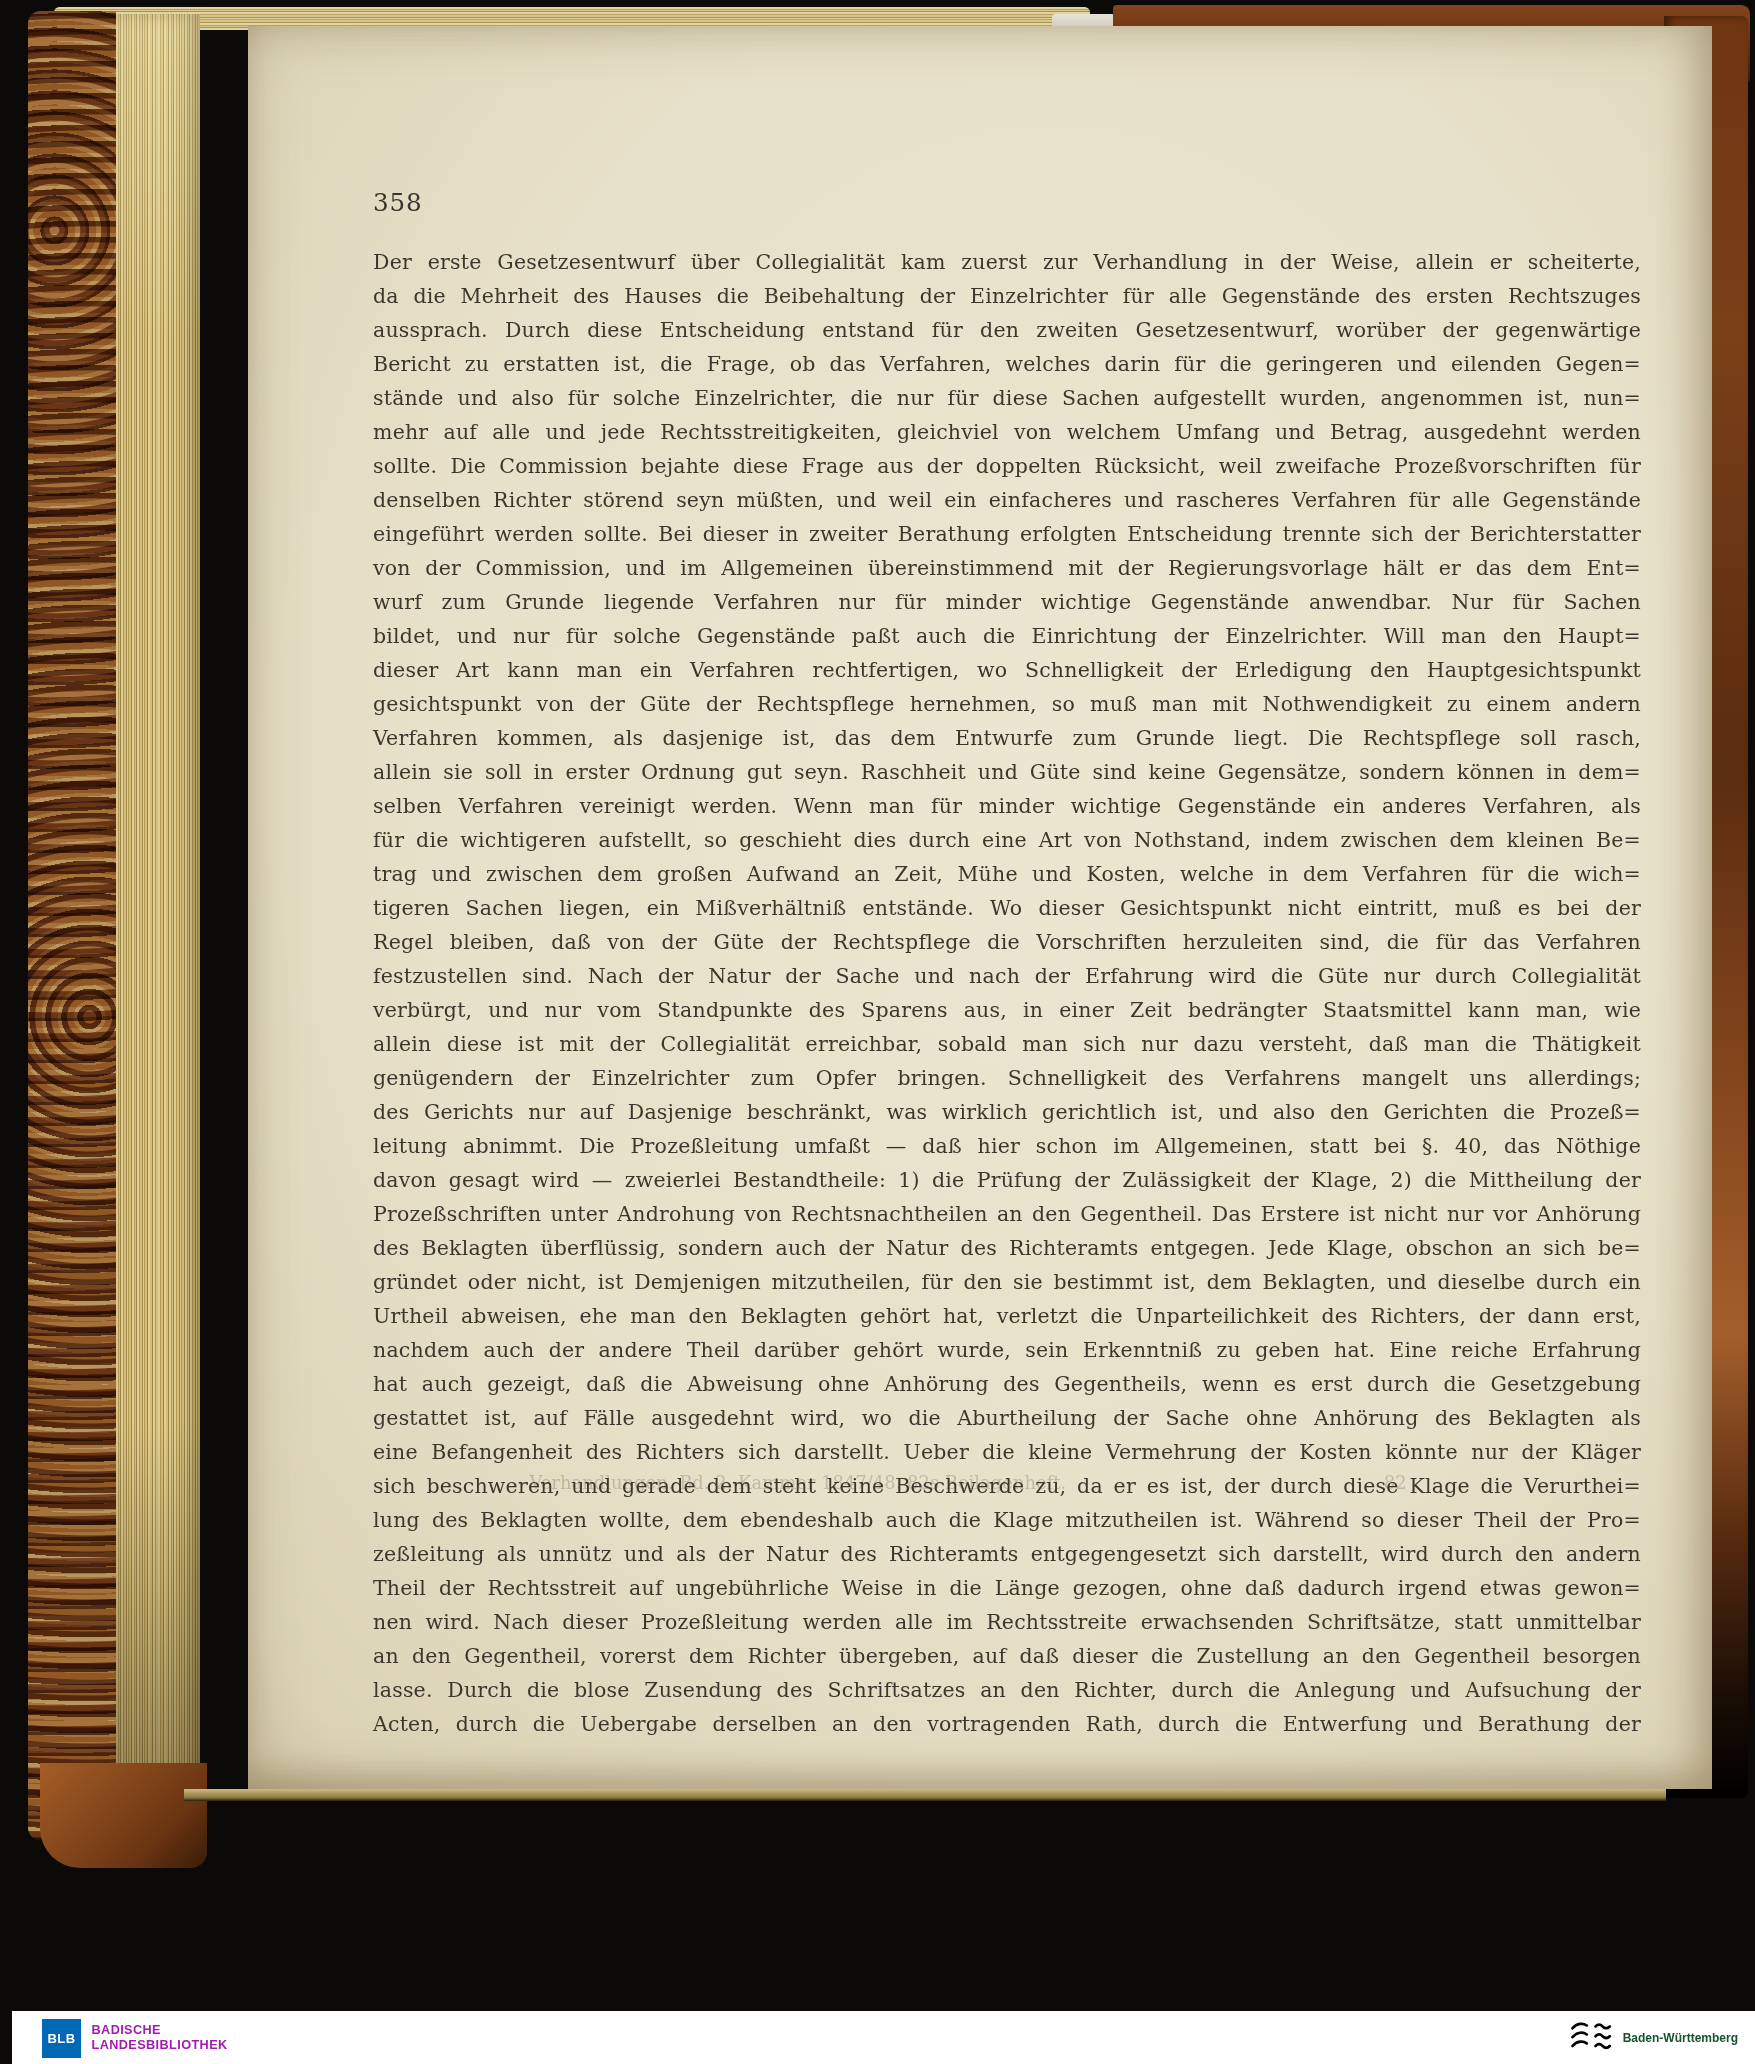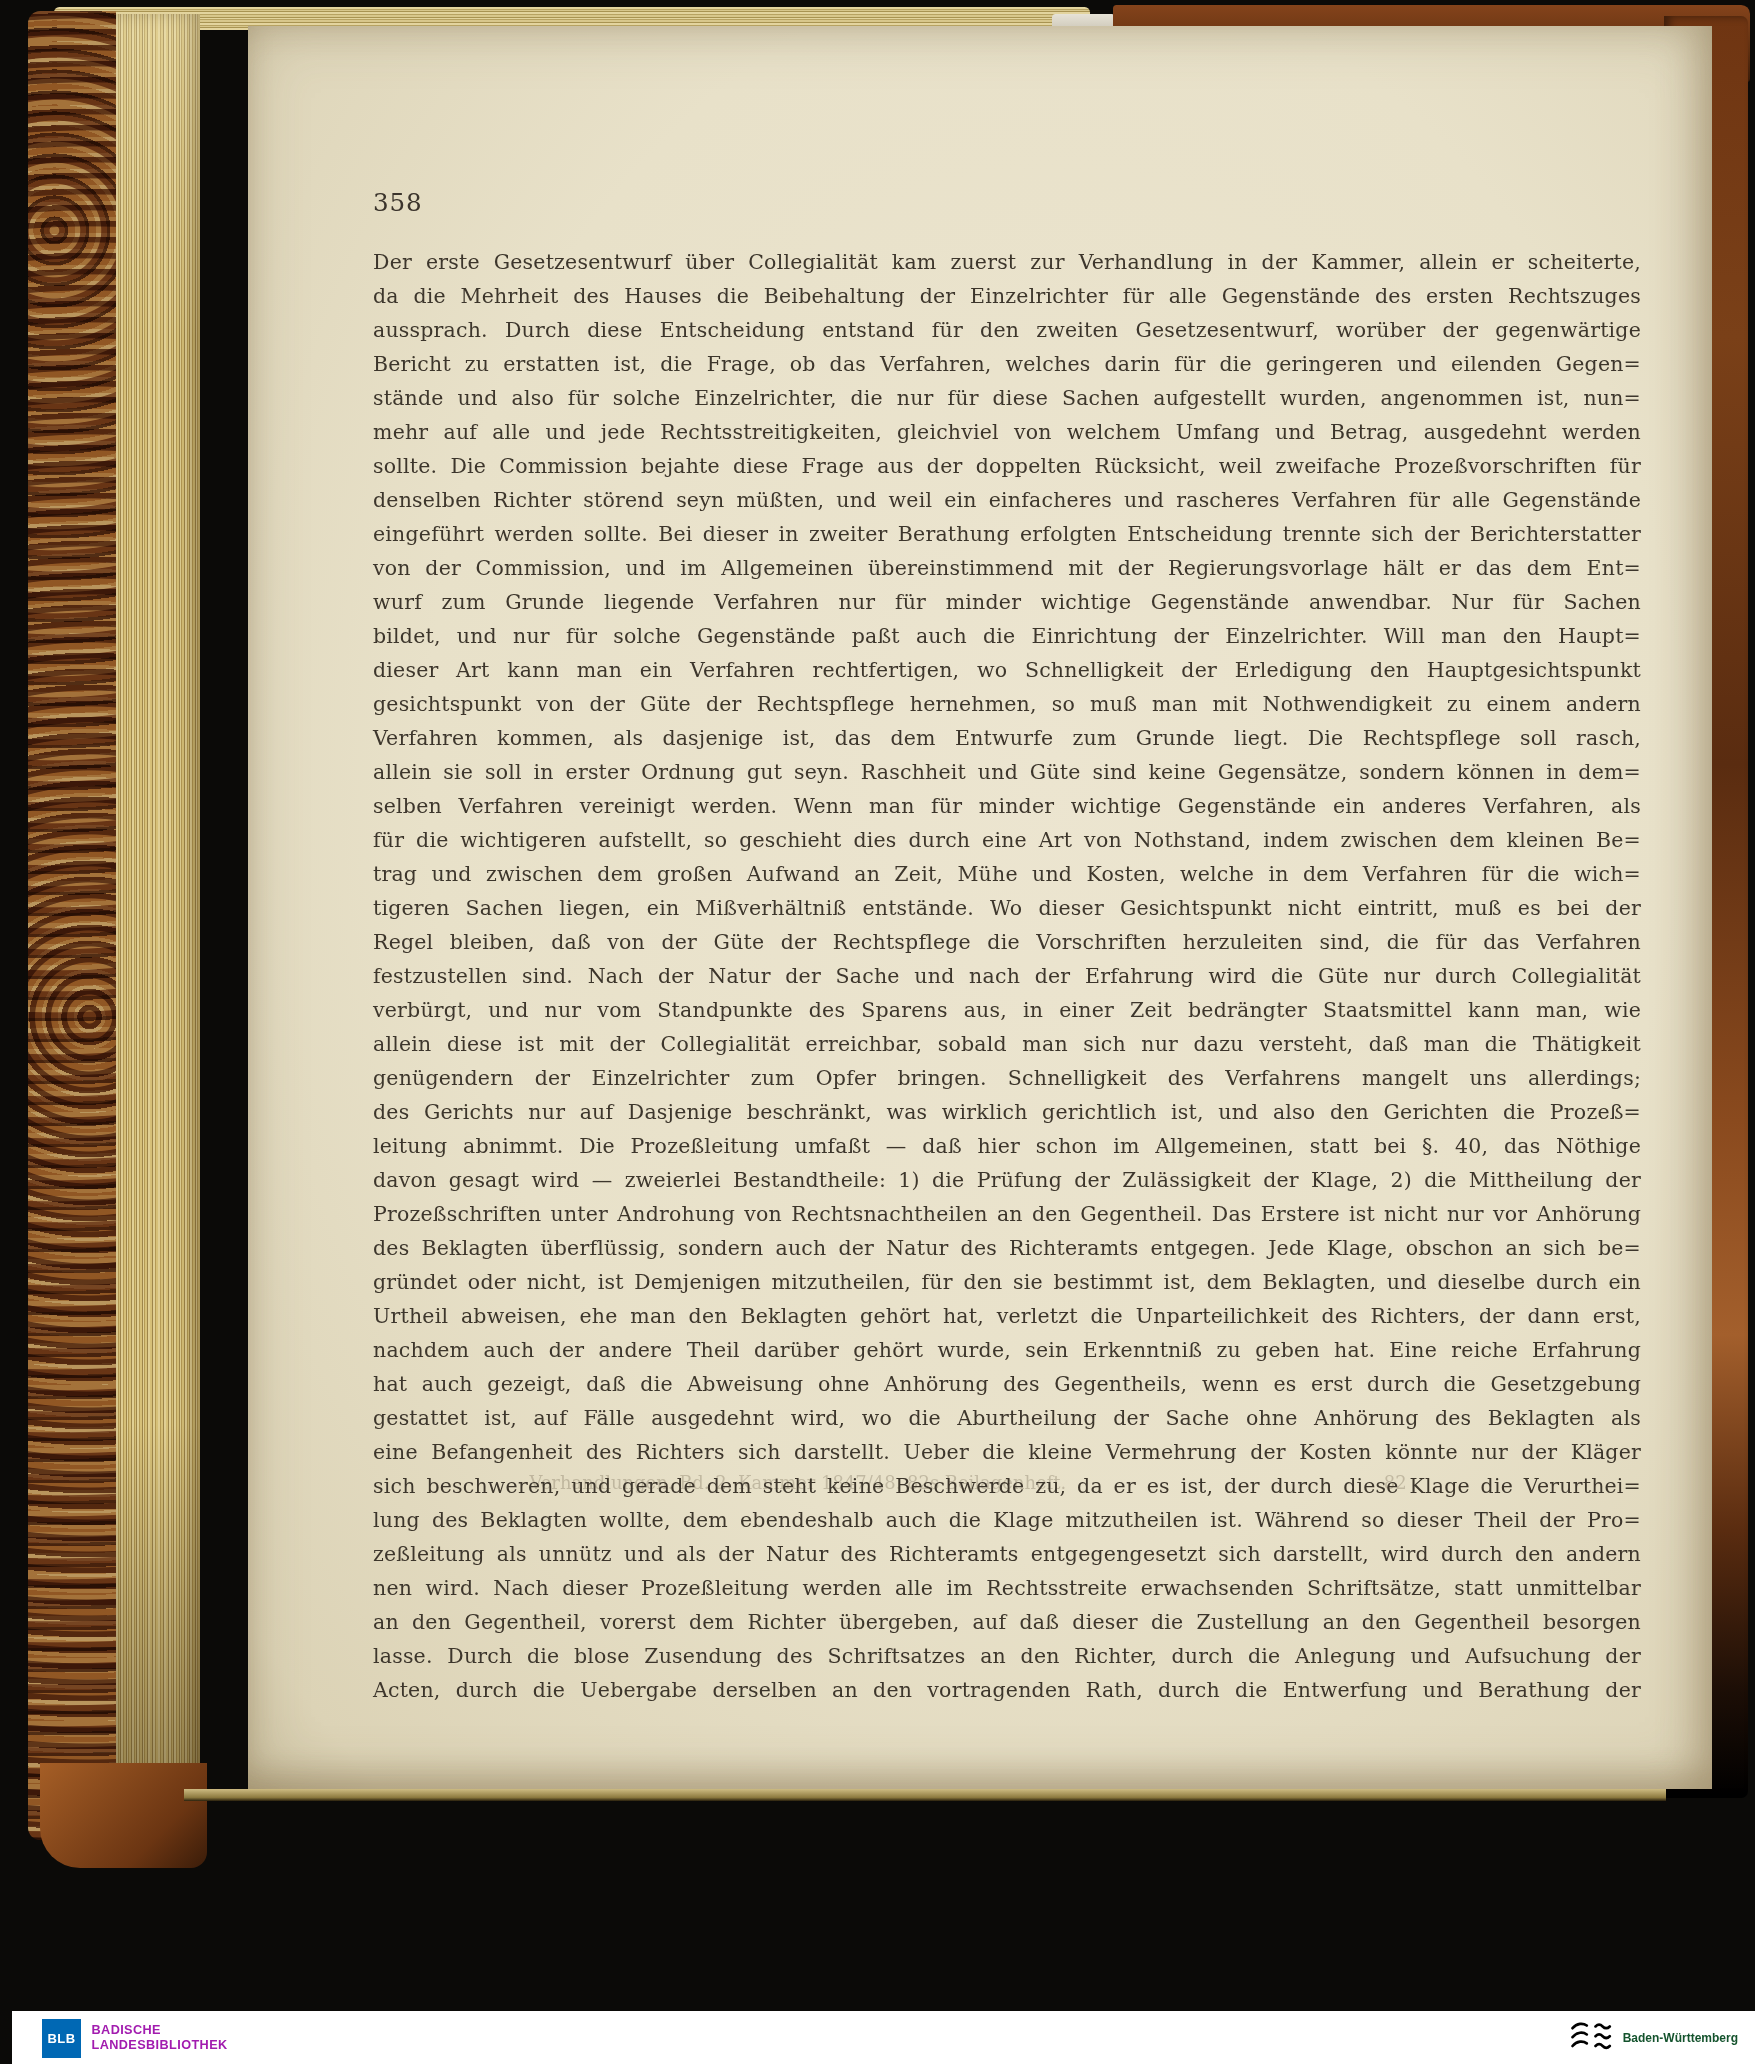--- a/index.html
+++ b/index.html
@@ -137,21 +137,21 @@
 
   <div class="book-page">
     <div class="page-number">358</div>
 
     <div class="bleed-line">
       <span>Verhandlungen. Bd. 2. Kammer 1847/48. 82s Beilagenheft.</span>
       <span>82</span>
     </div>
 
     <div class="text-block">
-        <div class="text-line">Der erste Gesetzesentwurf über Collegialität kam zuerst zur Verhandlung in der Kammer, allein er scheiterte,</div>
+        <div class="text-line">Der erste Gesetzesentwurf über Collegialität kam zuerst zur Verhandlung in der Weise, allein er scheiterte,</div>
         <div class="text-line">da die Mehrheit des Hauses die Beibehaltung der Einzelrichter für alle Gegenstände des ersten Rechtszuges</div>
         <div class="text-line">aussprach. Durch diese Entscheidung entstand für den zweiten Gesetzesentwurf, worüber der gegenwärtige</div>
         <div class="text-line">Bericht zu erstatten ist, die Frage, ob das Verfahren, welches darin für die geringeren und eilenden Gegen=</div>
         <div class="text-line">stände und also für solche Einzelrichter, die nur für diese Sachen aufgestellt wurden, angenommen ist, nun=</div>
         <div class="text-line">mehr auf alle und jede Rechtsstreitigkeiten, gleichviel von welchem Umfang und Betrag, ausgedehnt werden</div>
         <div class="text-line">sollte. Die Commission bejahte diese Frage aus der doppelten Rücksicht, weil zweifache Prozeßvorschriften für</div>
         <div class="text-line">denselben Richter störend seyn müßten, und weil ein einfacheres und rascheres Verfahren für alle Gegenstände</div>
         <div class="text-line">eingeführt werden sollte. Bei dieser in zweiter Berathung erfolgten Entscheidung trennte sich der Berichterstatter</div>
         <div class="text-line">von der Commission, und im Allgemeinen übereinstimmend mit der Regierungsvorlage hält er das dem Ent=</div>
         <div class="text-line">wurf zum Grunde liegende Verfahren nur für minder wichtige Gegenstände anwendbar. Nur für Sachen</div>
@@ -176,20 +176,21 @@
         <div class="text-line">des Beklagten überflüssig, sondern auch der Natur des Richteramts entgegen. Jede Klage, obschon an sich be=</div>
         <div class="text-line">gründet oder nicht, ist Demjenigen mitzutheilen, für den sie bestimmt ist, dem Beklagten, und dieselbe durch ein</div>
         <div class="text-line">Urtheil abweisen, ehe man den Beklagten gehört hat, verletzt die Unparteilichkeit des Richters, der dann erst,</div>
         <div class="text-line">nachdem auch der andere Theil darüber gehört wurde, sein Erkenntniß zu geben hat. Eine reiche Erfahrung</div>
         <div class="text-line">hat auch gezeigt, daß die Abweisung ohne Anhörung des Gegentheils, wenn es erst durch die Gesetzgebung</div>
         <div class="text-line">gestattet ist, auf Fälle ausgedehnt wird, wo die Aburtheilung der Sache ohne Anhörung des Beklagten als</div>
         <div class="text-line">eine Befangenheit des Richters sich darstellt. Ueber die kleine Vermehrung der Kosten könnte nur der Kläger</div>
         <div class="text-line">sich beschweren, und gerade dem steht keine Beschwerde zu, da er es ist, der durch diese Klage die Verurthei=</div>
         <div class="text-line">lung des Beklagten wollte, dem ebendeshalb auch die Klage mitzutheilen ist. Während so dieser Theil der Pro=</div>
         <div class="text-line">zeßleitung als unnütz und als der Natur des Richteramts entgegengesetzt sich darstellt, wird durch den andern</div>
+        <div class="text-line">Theil der Rechtsstreit auf ungebührliche Weise in die Länge gezogen, ohne daß dadurch irgend etwas gewon=</div>
         <div class="text-line">nen wird. Nach dieser Prozeßleitung werden alle im Rechtsstreite erwachsenden Schriftsätze, statt unmittelbar</div>
         <div class="text-line">an den Gegentheil, vorerst dem Richter übergeben, auf daß dieser die Zustellung an den Gegentheil besorgen</div>
         <div class="text-line">lasse. Durch die blose Zusendung des Schriftsatzes an den Richter, durch die Anlegung und Aufsuchung der</div>
         <div class="text-line">Acten, durch die Uebergabe derselben an den vortragenden Rath, durch die Entwerfung und Berathung der</div>
       </div>
   </div>
 
   <div class="footer">
     <div class="footer-left">
       <div class="blb-logo">BLB</div>

